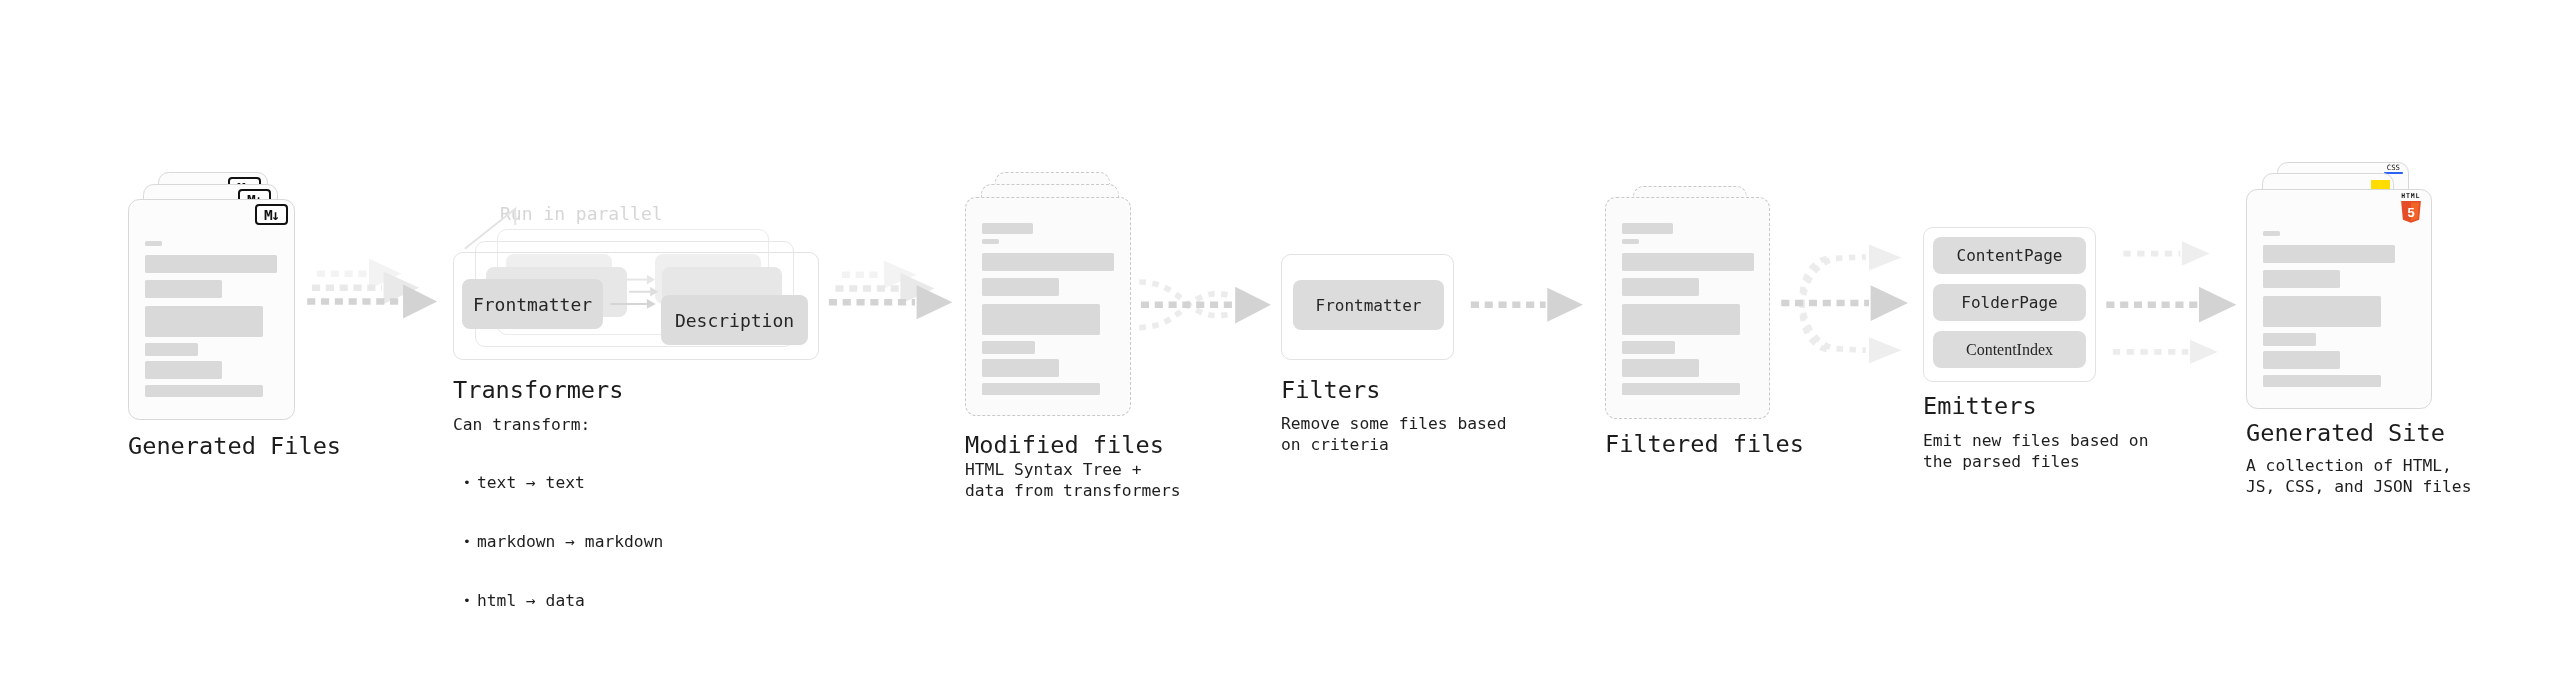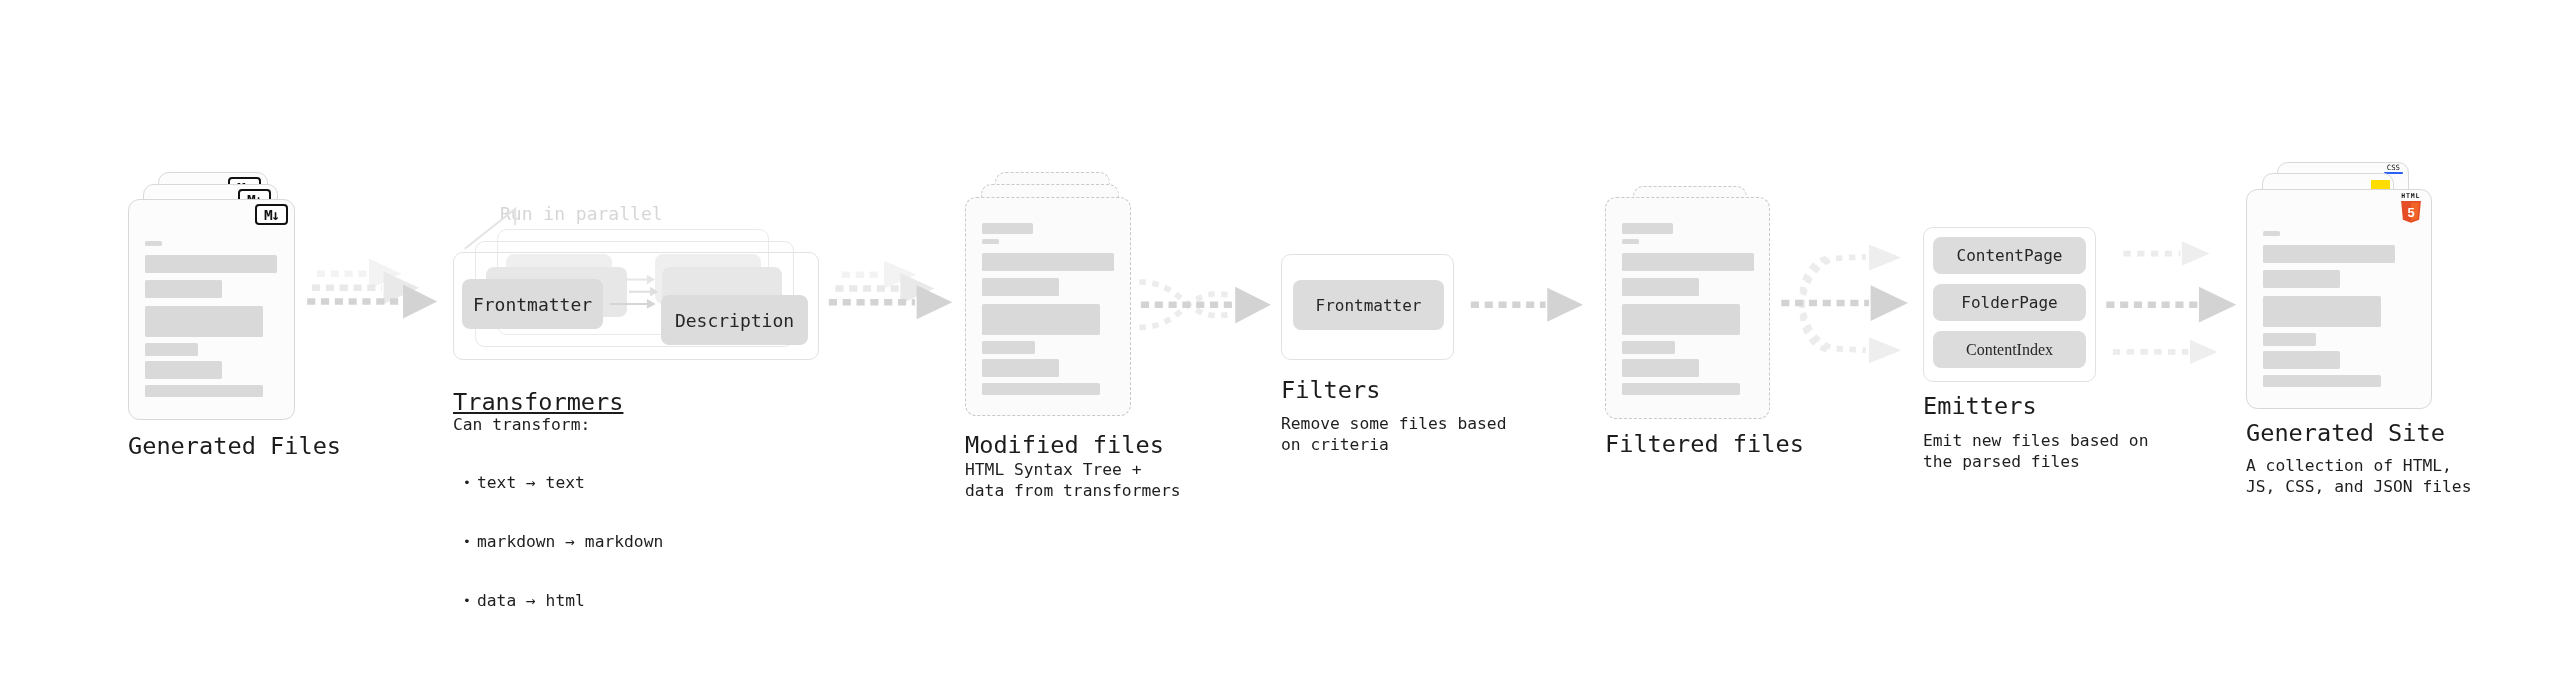--- a/index.html
+++ b/index.html
@@ -88,26 +88,26 @@
     <div class="pill ghost2" style="left:655px;top:254px;width:106px;height:50px;"></div>
 
     <div class="obox" style="left:475px;top:241px;width:319px;height:106px;border-color:#e7e7e7;"></div>
     <div class="pill ghost1" style="left:486px;top:267px;width:141px;height:50px;"></div>
     <div class="pill ghost1" style="left:662px;top:267px;width:120px;height:50px;"></div>
 
     <div class="obox" style="left:453px;top:252px;width:366px;height:108px;"></div>
     <div class="pill" style="left:462px;top:279px;width:141px;height:50px;">Frontmatter</div>
     <div class="pill" style="left:661px;top:295px;width:147px;height:50px;">Description</div>
 
-    <div class="title" style="left:453px;top:388px;text-decoration:underline;">Transformers</div>
+    <div class="title" style="left:453px;top:376px;">Transformers</div>
     <div class="sub" style="left:453px;top:414px;">Can transform:</div>
     <ul class="note-ul">
       <li>text → text</li>
       <li>markdown → markdown</li>
-      <li>data → html</li>
+      <li>html → data</li>
     </ul>
   </div>
 
   <div>
     <div class="doc back dashed" style="left:995px;top:172px;width:115px;height:73px;"></div>
     <div class="doc back dashed" style="left:981px;top:184px;width:138px;height:73px;"></div>
     <div class="doc dashed bars" style="left:965px;top:197px;width:166px;height:219px;">
       <div class="bar"></div>
       <div class="bar"></div>
       <div class="bar"></div>

